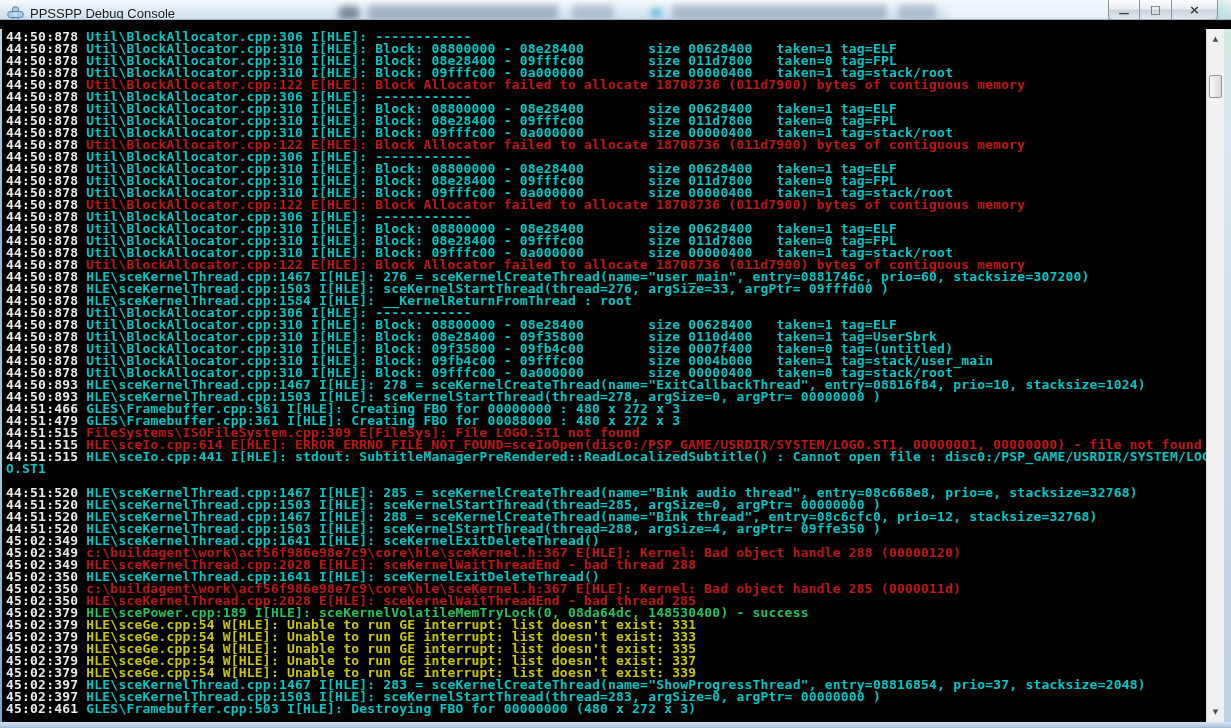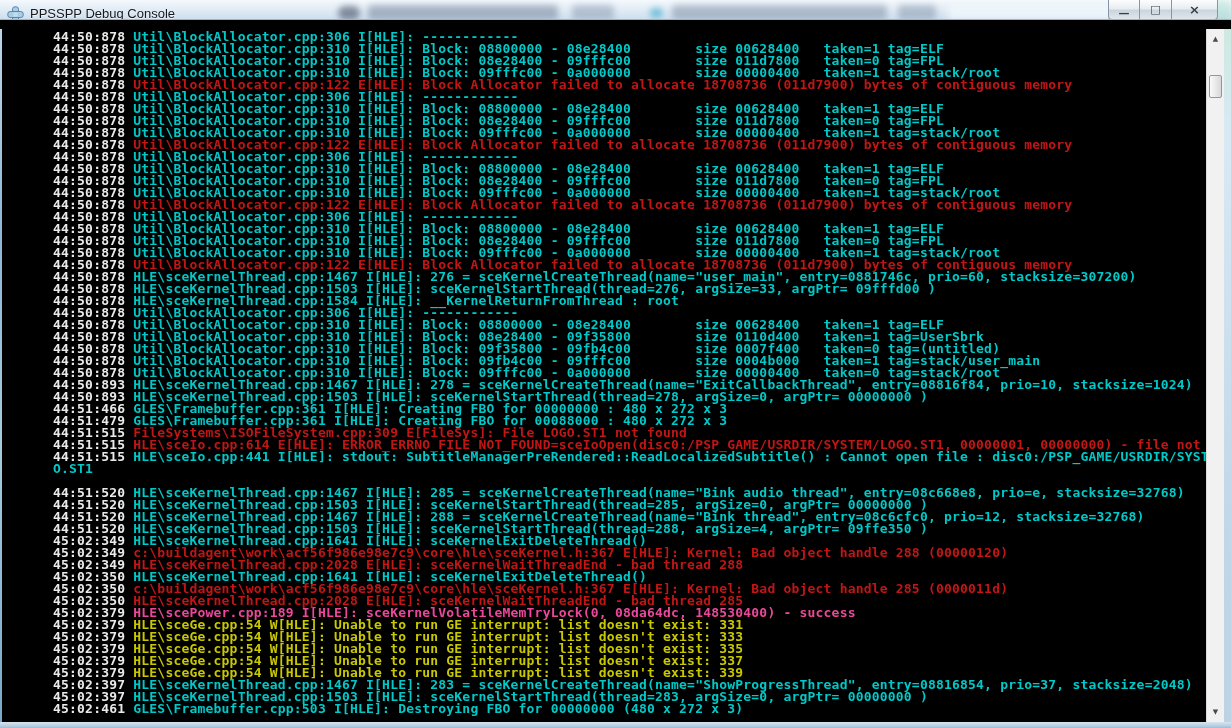--- a/index.html
+++ b/index.html
@@ -32,27 +32,27 @@
            font-family:"DejaVu Sans",sans-serif;font-size:11px;color:#3a3f45;box-sizing:border-box;}
   .win-btn + .win-btn{border-left:none;}
   .win-btn.min span{transform:translateY(4px);font-weight:bold;}
   .win-btn.min{border-radius:0 0 0 4px;}
   .win-btn.close{width:46px;border-radius:0 0 4px 0;font-size:13px;font-weight:bold;}
 
   
   .console{position:absolute;left:2px;top:29px;width:1204px;height:693px;background:#000;
            overflow:hidden;}
   #log{padding:2px 0 0 4px;font-family:"DejaVu Sans Mono",monospace;font-weight:bold;
-       font-size:13px;letter-spacing:.2px;line-height:12px;white-space:pre;margin-left:47px;}
+       font-size:13px;letter-spacing:.2px;line-height:12px;white-space:pre;}
   .row{height:12px;}
   .ts{color:#eaeaea;}
   .row.info  .msg{color:#00c9c9;}
   .row.error .msg{color:#c41515;}
   .row.warn  .msg{color:#c9c900;}
-  .row.notice .msg{color:#ec4899;}
+  .row.notice .msg{color:#22c55e;}
 
   
   .scrollbar{position:absolute;left:1206px;top:29px;width:18px;height:693px;
              background:#f1f1f1;border-left:1px solid #dcdcdc;box-sizing:border-box;}
   .sb-up,.sb-down{position:absolute;left:0;width:100%;height:16px;display:flex;
                   align-items:center;justify-content:center;color:#4a4a4a;
                   font-size:7px;font-family:"DejaVu Sans",sans-serif;}
   .sb-up{top:2px;}
   .sb-down{bottom:2px;}
   .sb-thumb{position:absolute;left:2px;top:46px;width:13px;height:23px;

